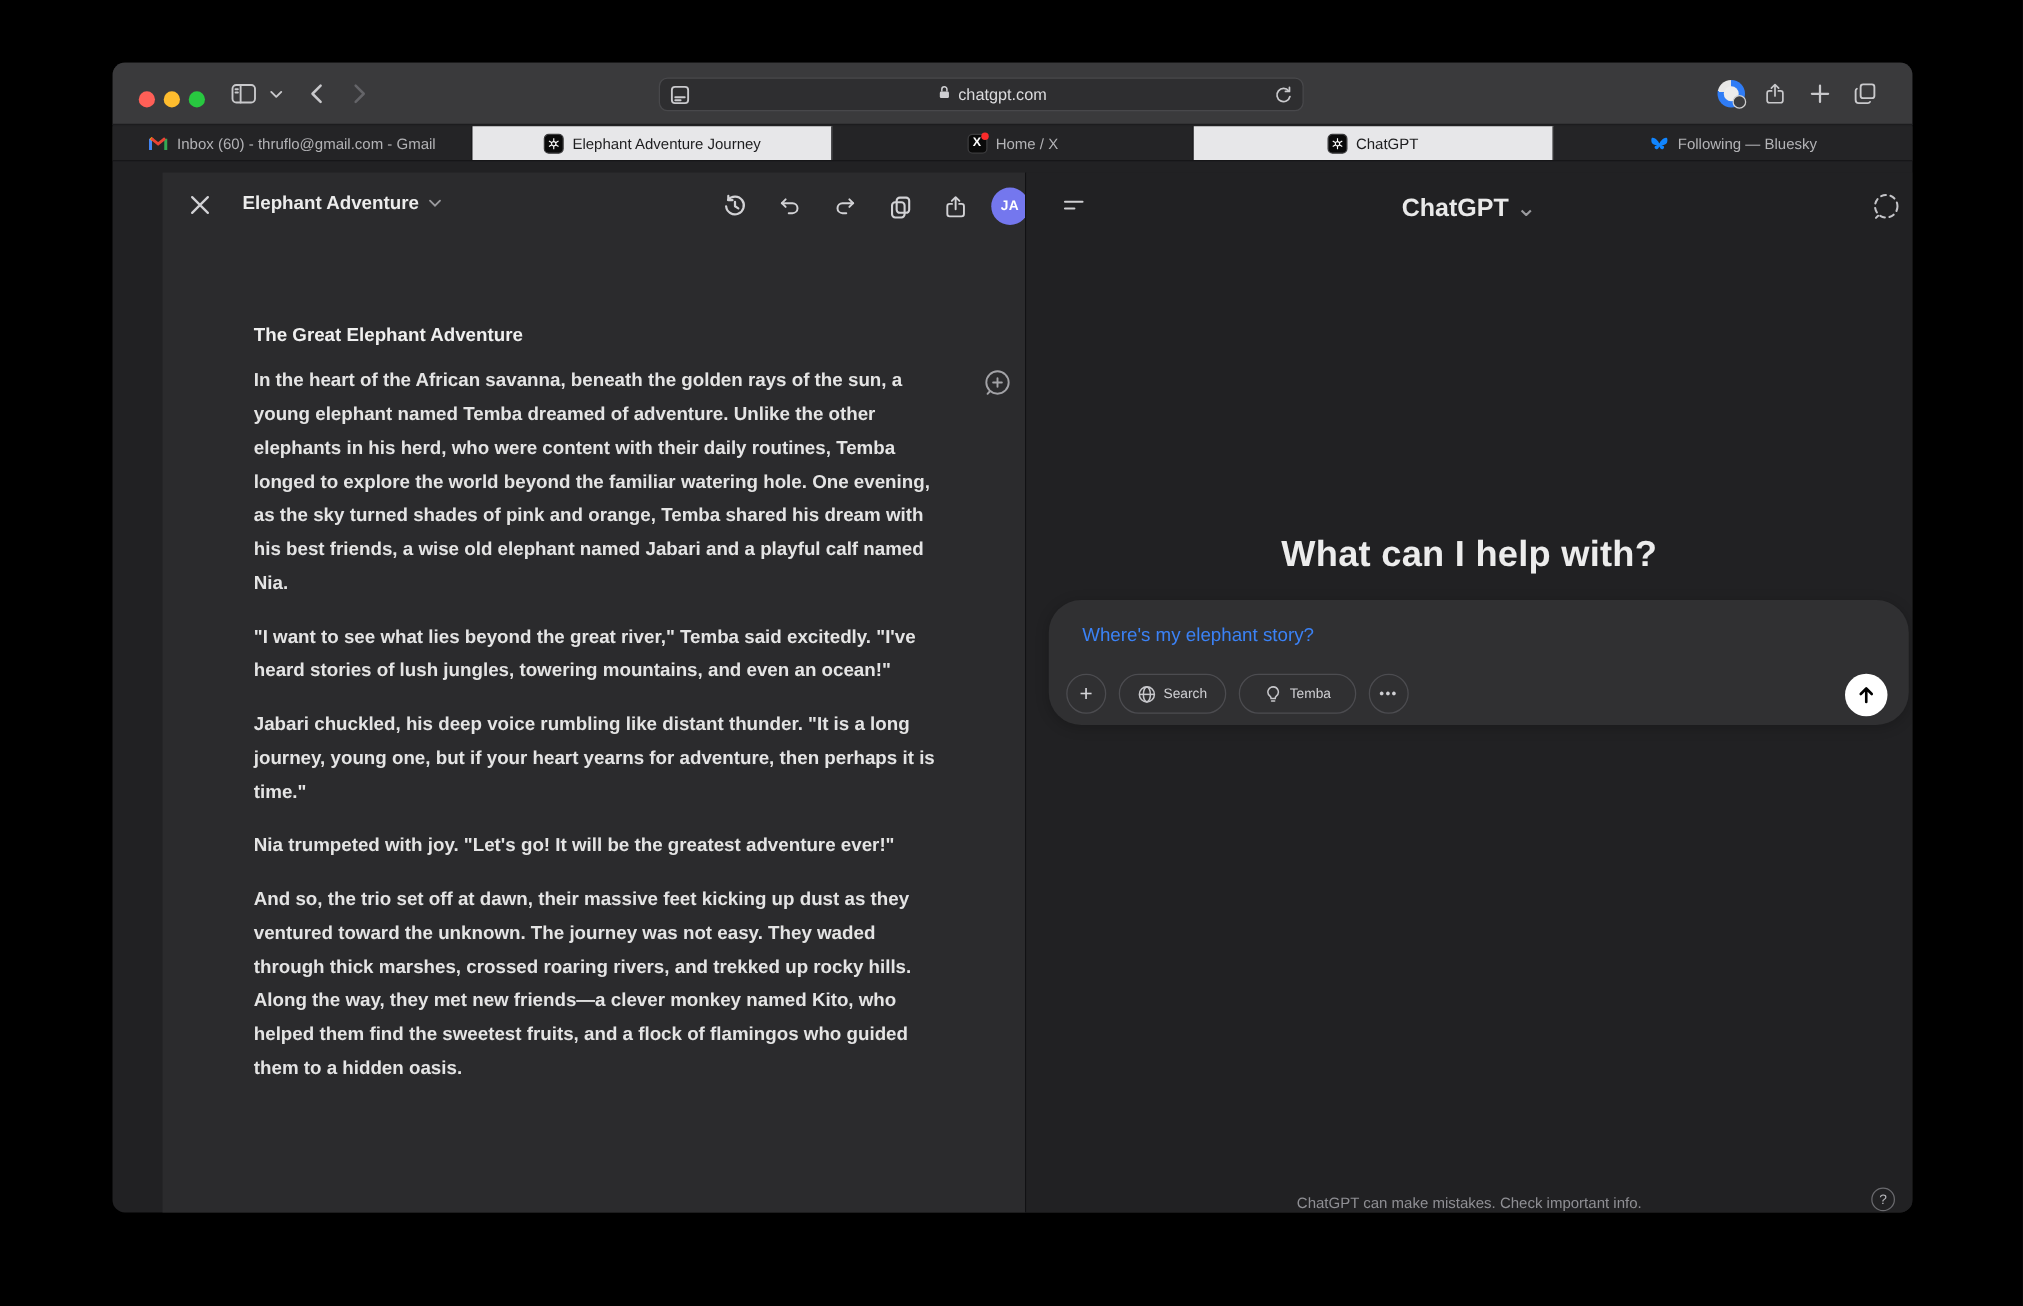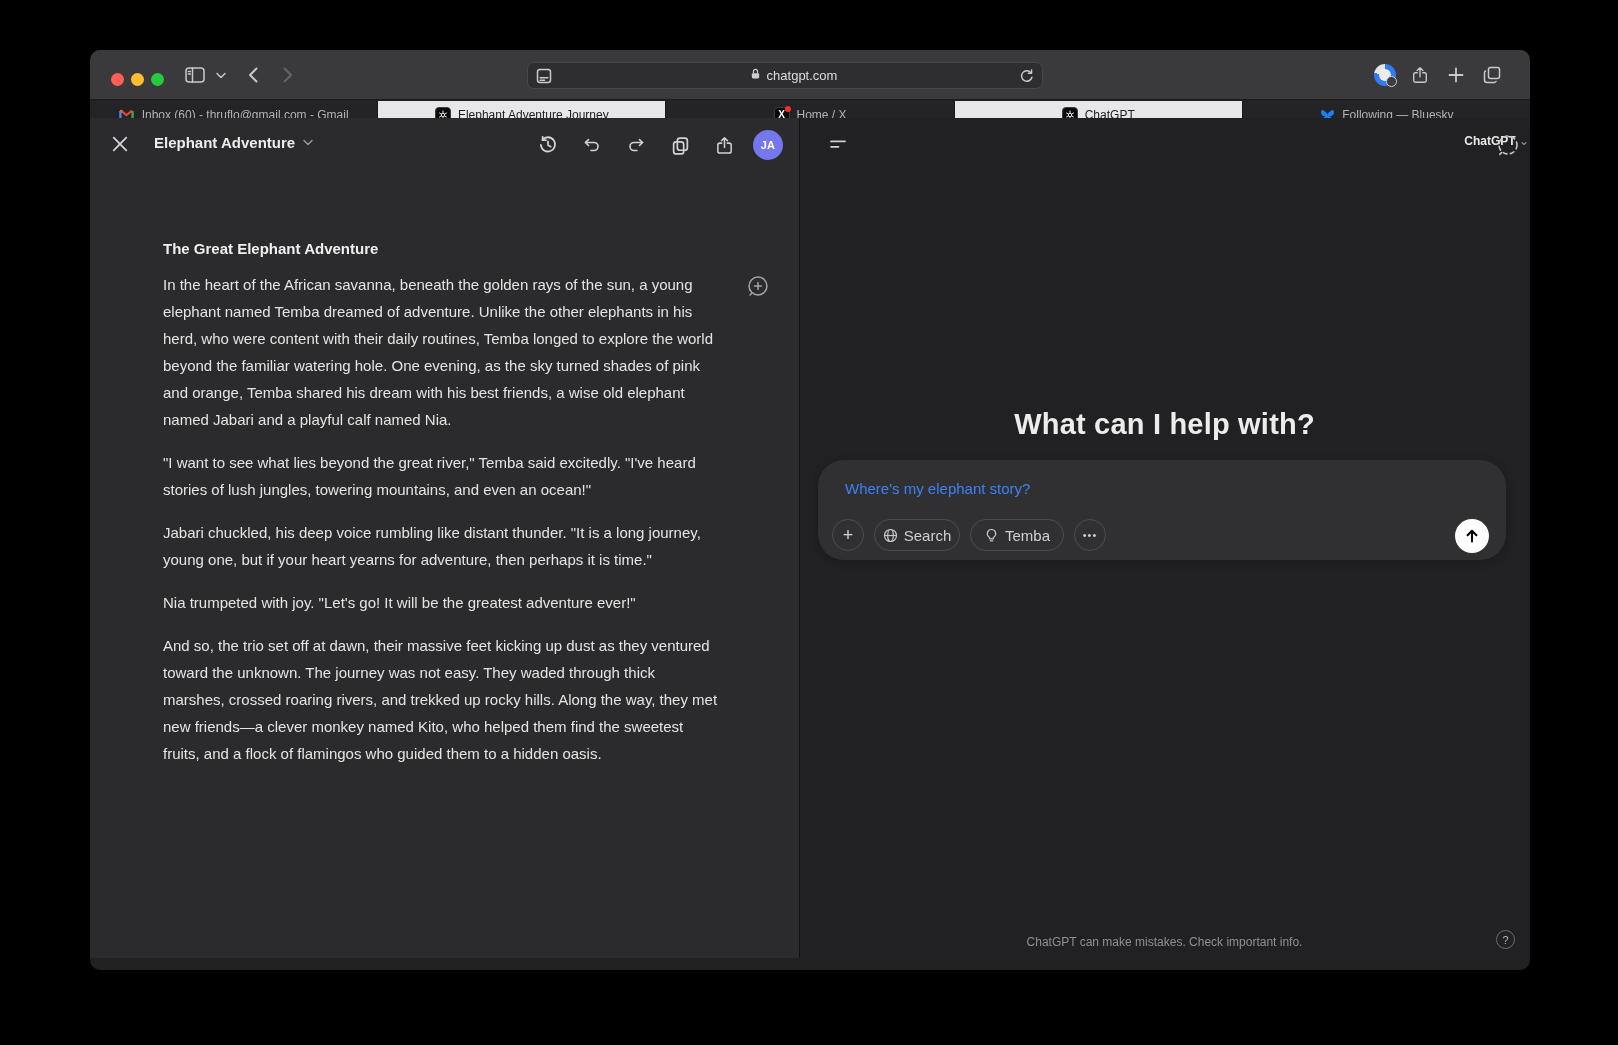--- a/index.html
+++ b/index.html
@@ -30,54 +30,54 @@
   .tabstrip { position:absolute; left:0; top:51px; width:100%; height:28px; display:flex; background:#242426; border-bottom:1px solid #161618; }
   .tab { flex:1; display:flex; align-items:center; justify-content:center; gap:7px; font-size:12px; color:#b3b3b6; background:#242426; border-right:1px solid #19191b; overflow:hidden; white-space:nowrap; }
   .tab:last-child { border-right:none; }
   .tab.lit { background:#e7e7e9; color:#1d1d1f; }
   .fav { width:16px; height:16px; display:flex; align-items:center; justify-content:center; flex:0 0 auto; position:relative; }
   .fav-dark { background:#0a0a0a; border-radius:4px; border:0.5px solid #3c3c3e; }
   .xdot { position:absolute; right:-2px; top:-2px; width:6px; height:6px; border-radius:50%; background:#fb2b2b; }
   .x-glyph { color:#fff; font-weight:700; font-size:10px; line-height:1; }
 
   
-  .content { position:absolute; left:0; top:68px; width:100%; height:840px; display:flex; }
+  .content { position:absolute; left:0; top:88px; width:100%; height:840px; display:flex;padding-left:40px; }
   .canvas-pane { position:relative; width:710px; height:100%; background:#2b2b2d; border-right:1px solid #111113; overflow:hidden; }
   .chat-pane  { position:relative; width:729px; height:100%; background:#212123; }
 
   
   .cv-head { position:absolute; left:0; top:0; width:100%; height:52px; }
   .cv-close { position:absolute; left:22px; top:18px; width:16px; height:16px; }
   .cv-title { position:absolute; left:64px; top:16px; font-size:15px; font-weight:700; color:#ececec; display:flex; align-items:center; gap:8px; }
   .cv-ic { position:absolute; top:15px; width:24px; height:24px; display:flex; align-items:center; justify-content:center; }
   .avatar { position:absolute; left:663px; top:12px; width:30px; height:30px; border-radius:50%; background:#7477ee; color:#fff; font-size:11px; font-weight:700; display:flex; align-items:center; justify-content:center; letter-spacing:.3px; }
 
   
   .doc { position:absolute; left:73px; top:122px; width:557px; color:#e4e4e4; }
   .doc h1 { font-size:15px; font-weight:700; color:#efefef; margin-bottom:14px; }
-  .doc p { font-size:15px; line-height:27px; margin-bottom:16px; font-weight:400; }
+  .doc p { font-size:15px; line-height:27px; margin-bottom:16px; font-weight:700; }
   .doc-comment { position:absolute; left:656px; top:156px; width:24px; height:24px; }
 
   
   .edit-pill { position:absolute; left:28px; top:756px; width:654px; height:44px; border-radius:22px; background:#414144; display:flex; align-items:center; }
   .edit-pill .ph { margin-left:26px; font-size:15px; color:#b7b7ba; }
   .edit-btn { position:absolute; right:4px; top:4px; width:36px; height:36px; border-radius:50%; background:#2f2f31; display:flex; align-items:center; justify-content:center; }
 
   
   .ch-head { position:absolute; left:0; top:0; width:100%; height:52px; }
   .ch-collapse { position:absolute; left:28px; top:16px; width:20px; height:20px; }
-  .ch-title { position:absolute; left:0; right:0; top:16px; text-align:right; font-size:12px; font-weight:700; color:#e9e9e9; }
+  .ch-title { position:absolute; left:0; right:0; top:16px; text-align:center; font-size:20px; font-weight:700; color:#e9e9e9; }
   .ch-title .chev { color:#9a9a9e; font-weight:400; }
   .ch-temp { position:absolute; right:8px; top:14px; width:26px; height:26px; }
 
   .hero { position:absolute; left:0; right:0; top:290px; text-align:center; font-size:29px; font-weight:700; color:#ececec; letter-spacing:.2px; }
 
   .composer { position:absolute; left:18px; top:342px; width:688px; height:100px; background:#303032; border-radius:26px; box-shadow:0 2px 10px rgba(0,0,0,.2); }
   .composer .qtext { position:absolute; left:27px; top:20px; font-size:15px; color:#3b82f6; }
-  .c-btn { position:absolute; top:59px; height:32px; border:1px solid #4c4c50; border-radius:16px; display:flex; align-items:center; justify-content:center; gap:6px; color:#cfcfd3; font-size:15px; background:transparent; }
+  .c-btn { position:absolute; top:59px; height:32px; border:1px solid #4c4c50; border-radius:16px; display:flex; align-items:center; justify-content:center; gap:6px; color:#cfcfd3; font-size:11px; background:transparent; }
   .c-plus { left:14px; width:32px; font-size:18px; color:#d4d4d8; font-weight:400; }
   .c-search { left:56px; width:86px; }
   .c-reason { left:152px; width:94px; }
   .c-more { left:256px; width:32px; letter-spacing:1px; font-size:11px; }
   .send { position:absolute; right:17px; top:59px; width:34px; height:34px; border-radius:50%; background:#fff; display:flex; align-items:center; justify-content:center; }
 
   .ch-footer { position:absolute; left:0; right:0; bottom:9px; text-align:center; font-size:12px; color:#8f8f94; }
   .help { position:absolute; right:14px; bottom:9px; width:19px; height:19px; border-radius:50%; border:1px solid #6a6a6e; color:#b5b5b9; font-size:11px; display:flex; align-items:center; justify-content:center; }
 
   svg { overflow:visible; }

